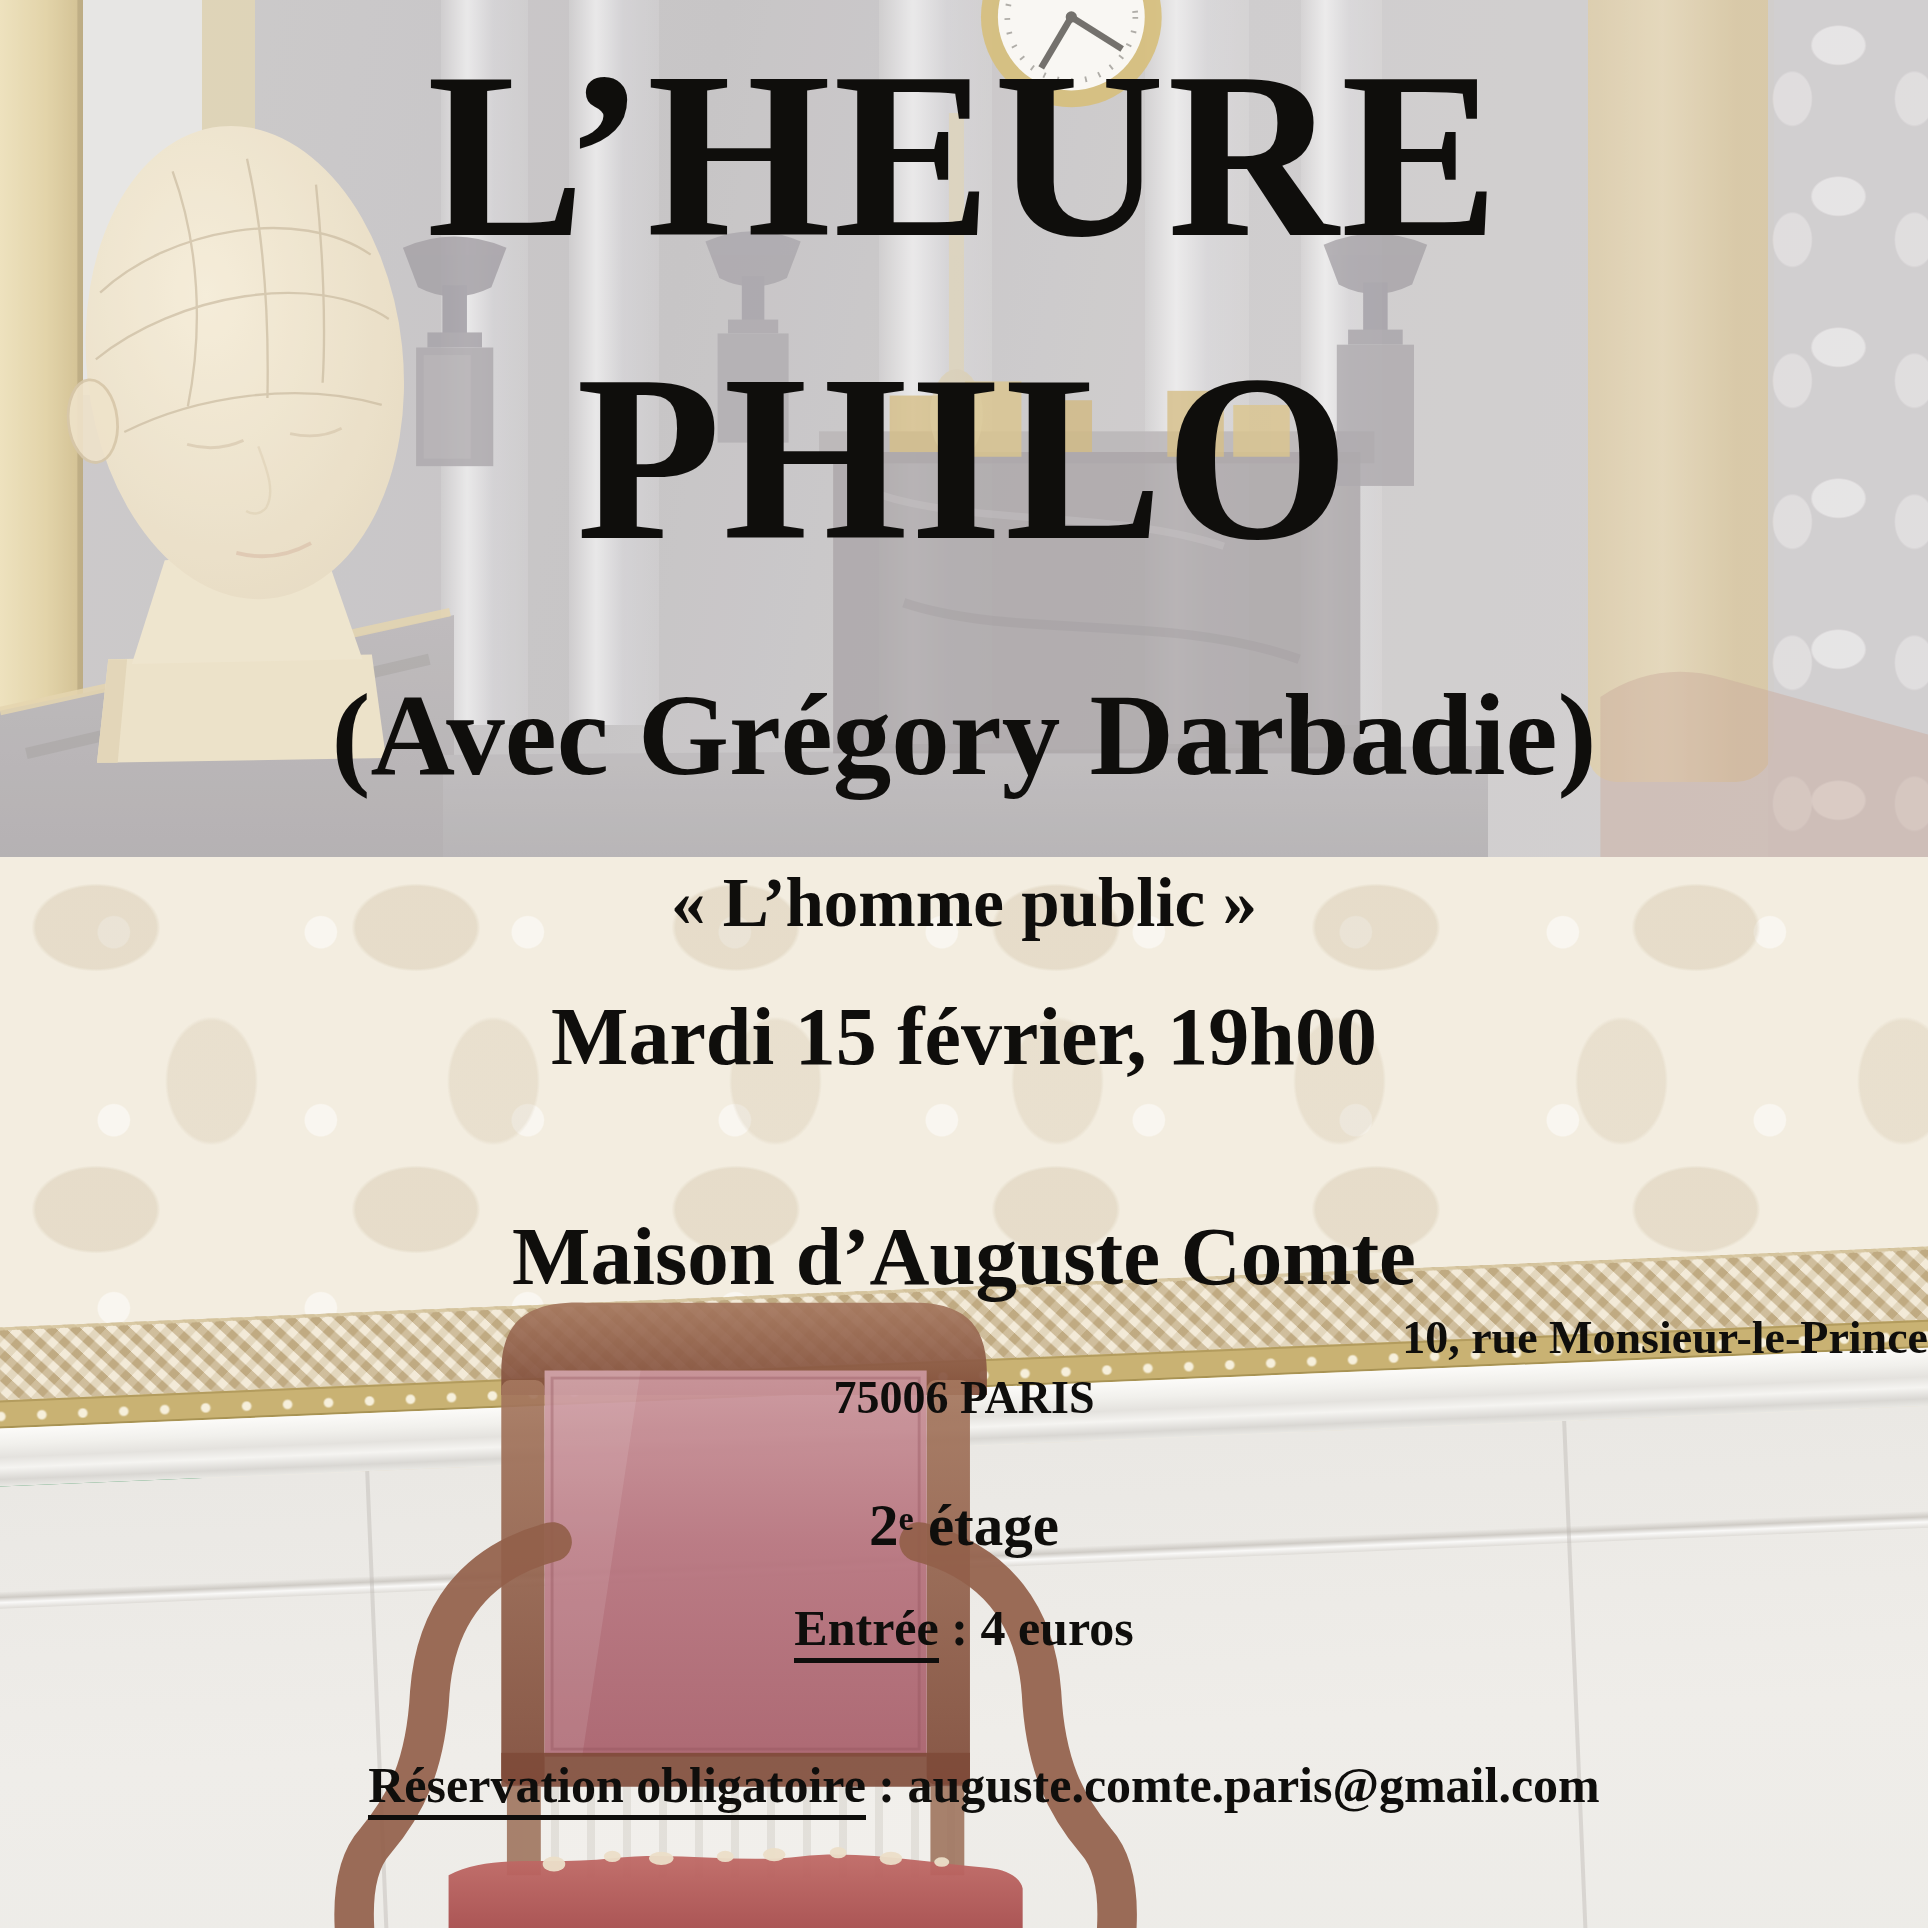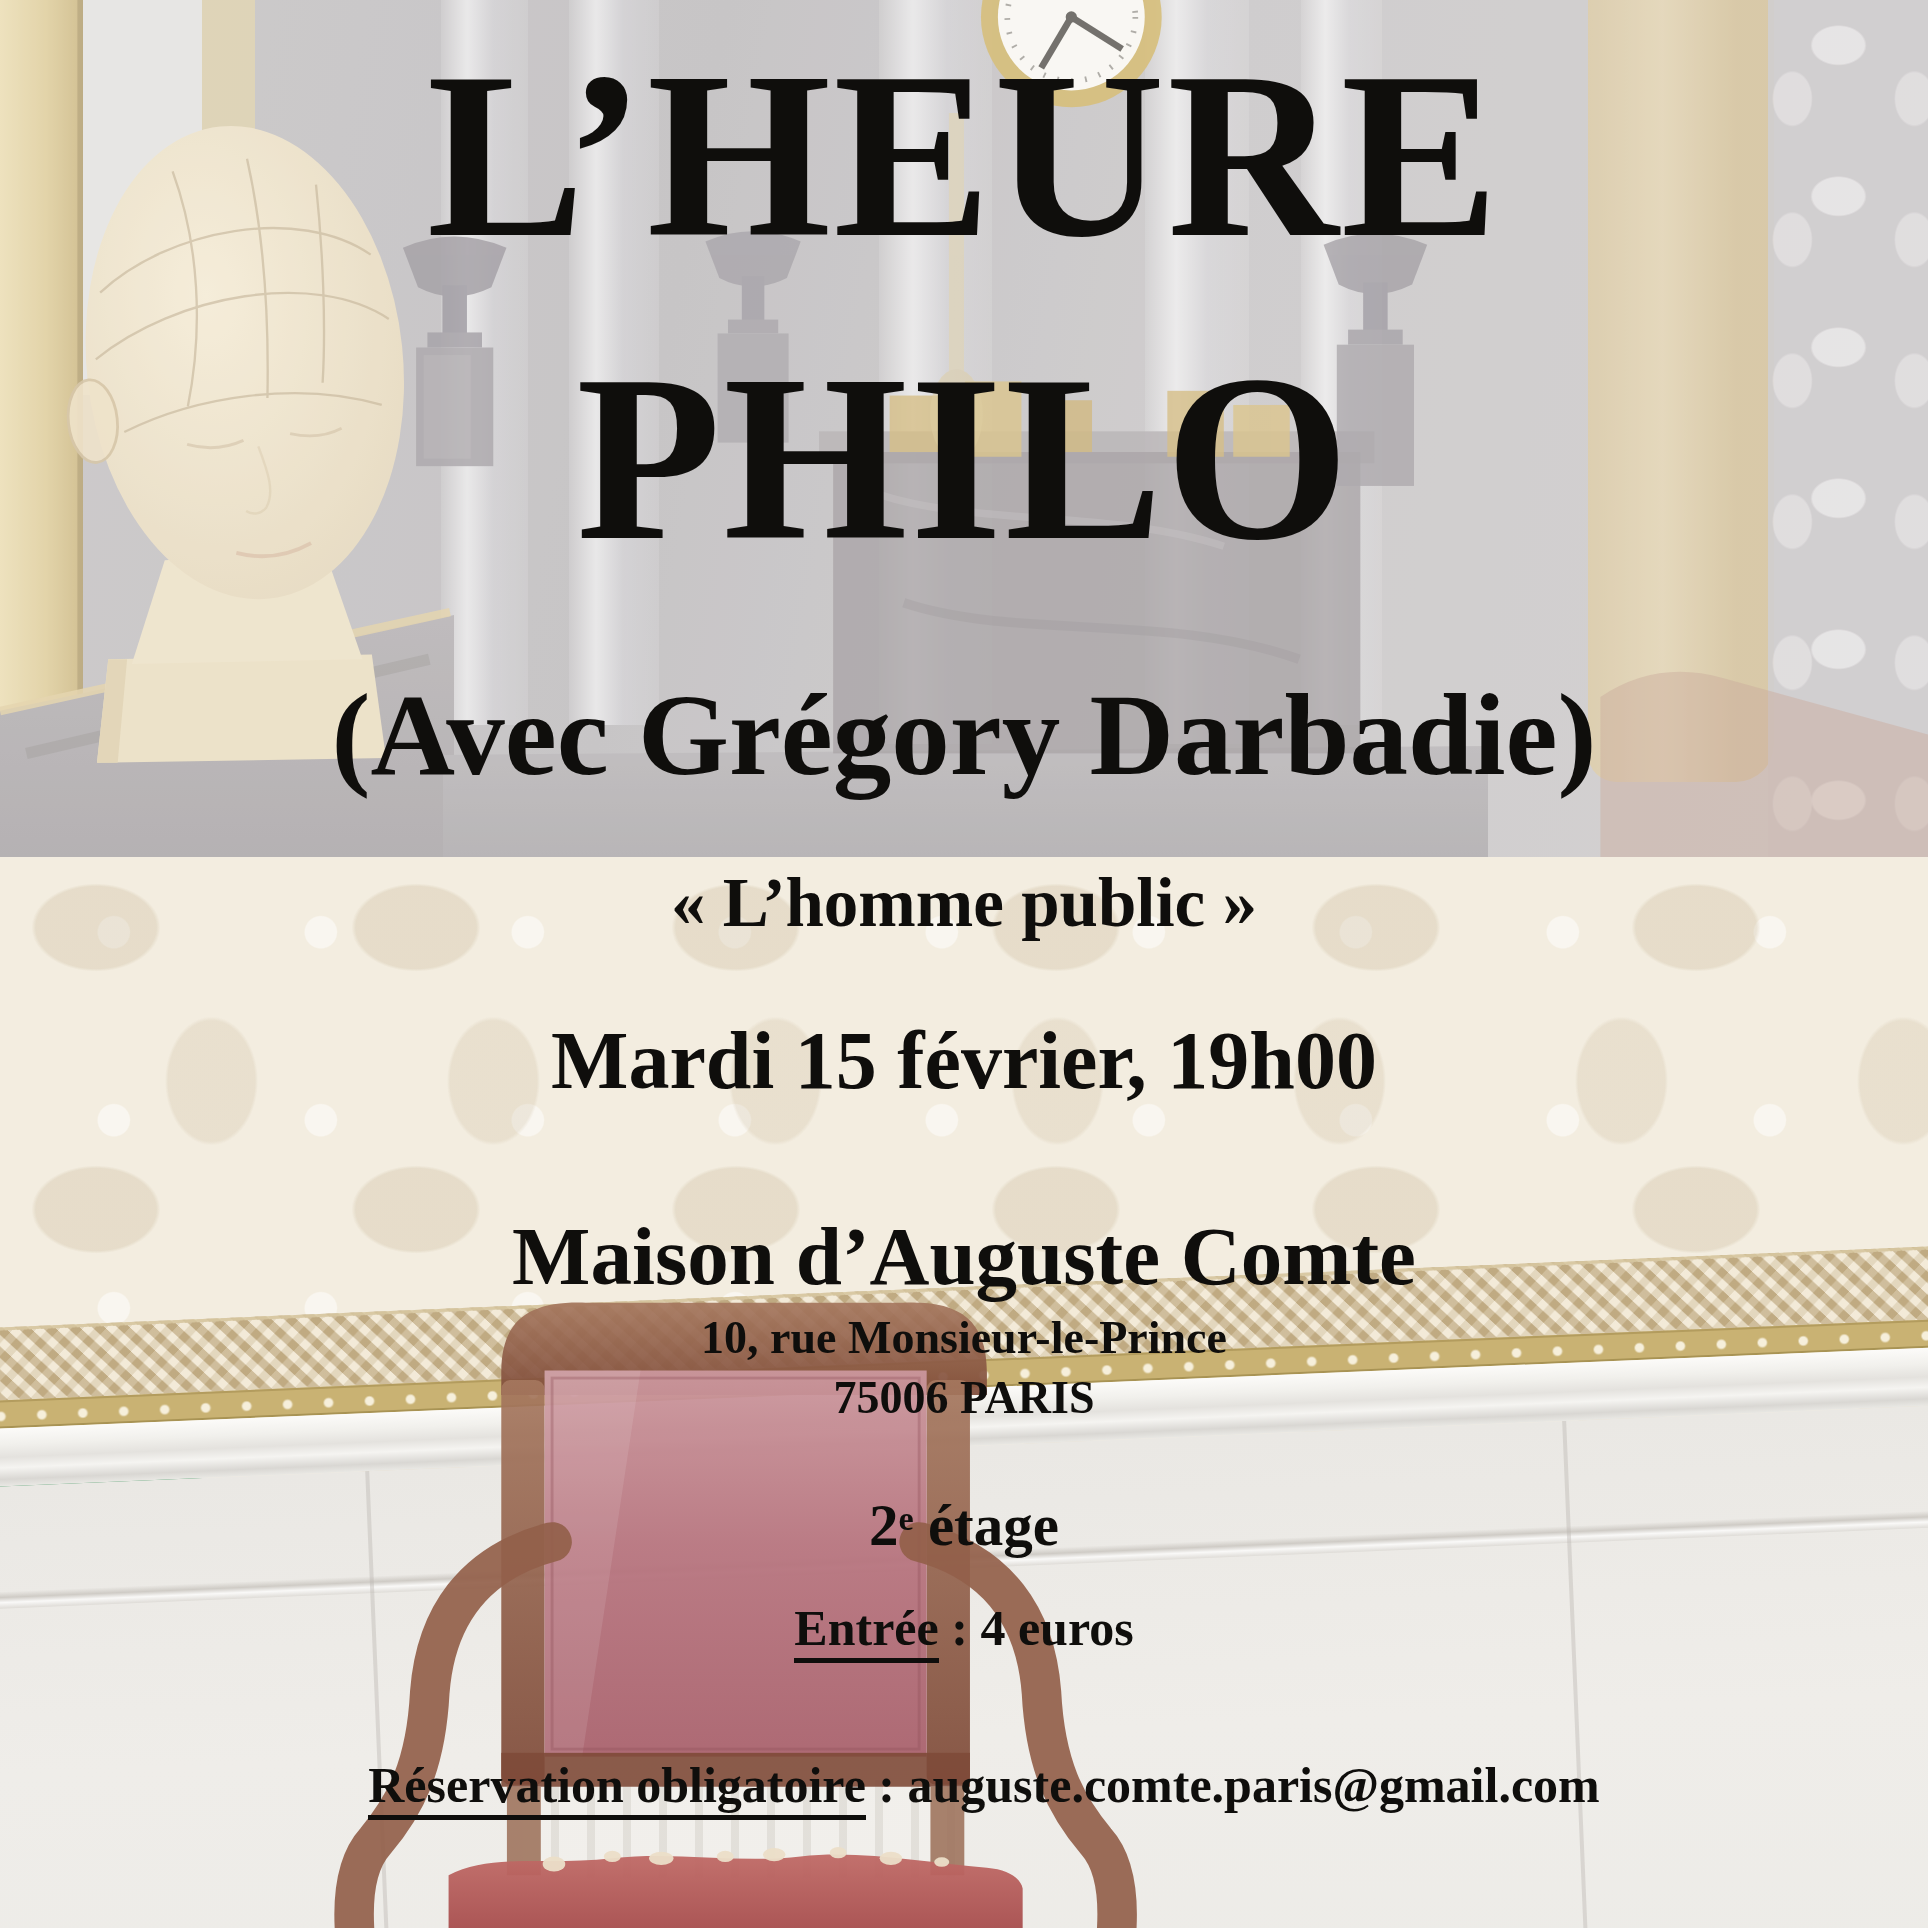--- a/index.html
+++ b/index.html
@@ -77,23 +77,23 @@
     background:repeating-linear-gradient(90deg,#f2f0ec 0 28px,#dedbd5 28px 36px);opacity:.75;}
   .chair{position:absolute;left:330px;top:1282px;width:847px;height:646px;z-index:4;}
 
   
   .txt{position:absolute;left:0;width:100%;text-align:center;font-weight:bold;
     color:#0f0e0c;line-height:1;white-space:nowrap;z-index:10;}
   .t-title1{top:37px;font-size:237px;letter-spacing:.01em;}
   .t-title2{top:340px;font-size:237px;letter-spacing:.01em;}
   .t-sub{top:676px;font-size:117px;}
   .t-topic{top:869px;font-size:69px;}
-  .t-date{top:996px;font-size:82px;margin-top:24px;}
+  .t-date{top:996px;font-size:82px;}
   .t-venue{top:1215px;font-size:83px;}
-  .t-addr1{top:1315px;font-size:46px;}
+  .t-addr1{top:1315px;font-size:46px;text-align:right;}
   .t-addr2{top:1375px;font-size:46px;}
   .t-floor{top:1496px;font-size:59px;}
   .t-floor sup{font-size:.58em;vertical-align:baseline;position:relative;top:-.45em;}
   .fw{margin-left:.24em;}
   .t-entry{top:1603px;font-size:50px;}
   .t-resa{top:1760px;font-size:50px;padding-left:40px;}
   .t-web{top:1823px;font-size:50px;}
   .ul{display:inline-block;border-bottom:5.6px solid #0f0e0c;padding-bottom:4.7px;}
 </style>
 </head>

